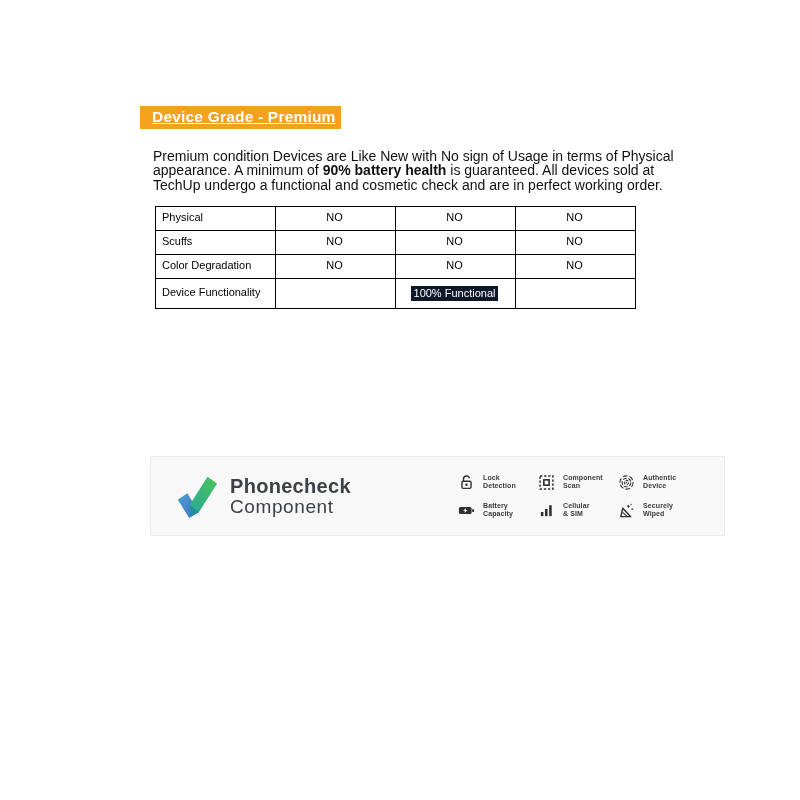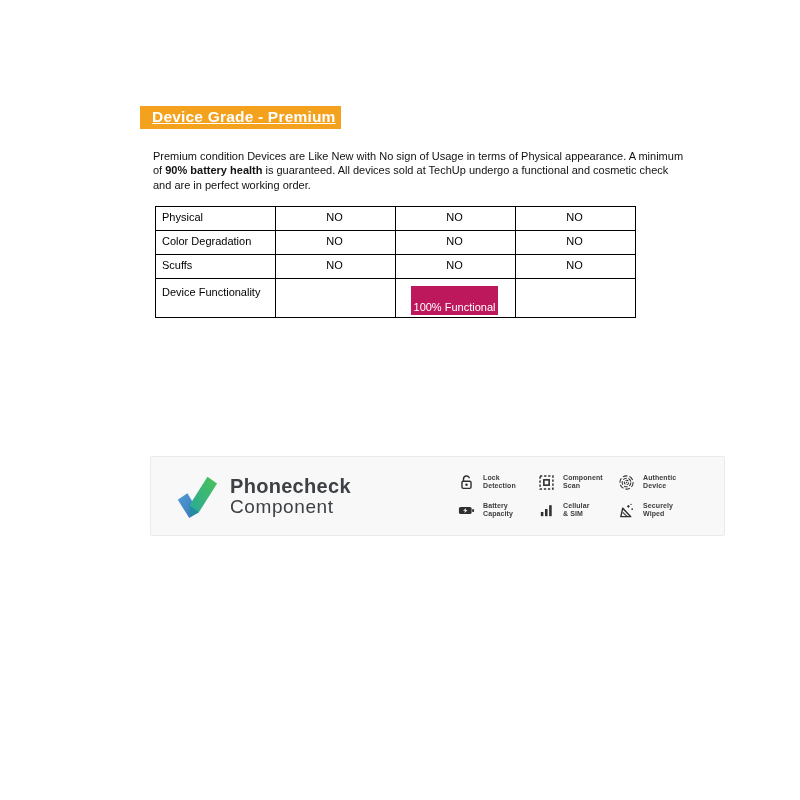--- a/index.html
+++ b/index.html
@@ -10,21 +10,21 @@
   .doc-title{
     left:140px;top:106px;
     background:#F4A11D;color:#ffffff;
     font-size:15.5px;font-weight:bold;text-decoration:underline;
     padding:2px 5px 3px 12px;letter-spacing:.2px;white-space:nowrap;
   }
 
   
   .doc-paragraph{
     left:153px;top:149px;width:533px;
-    font-size:11px;line-height:14.4px;color:#111;
+    font-size:14px;line-height:14.4px;color:#111;
   }
   .doc-paragraph b{font-weight:bold;}
 
   
   .grade-table{
     left:155px;top:206px;width:481px;
     border-collapse:collapse;table-layout:fixed;
     font-size:11px;
   }
   .grade-table td,.grade-table th{
@@ -32,22 +32,22 @@
     vertical-align:top;
     padding:4px 4px 2px 6px;
     overflow:hidden;
   }
   .grade-table th{font-weight:bold;text-align:left;height:17px;}
   .grade-table th.center,.grade-table td.center{text-align:center;padding-left:2px;}
   .grade-table tr.r-normal td{height:17px;}
   .grade-table tr.r-tall td{height:28px;}
   .grade-table tr.r-last td{height:20px;padding-top:7px;}
   .cell-hl{
-    background:#be185d;color:#ffffff;
-    padding:15px 3px 2px 3px;display:inline-block;
+    background:#0f172a;color:#ffffff;
+    padding:1px 3px 2px 3px;display:inline-block;
   }
 
   
   .badge-box{
     left:150px;top:456px;width:575px;height:80px;
     background:#f8f8f8;border:1px solid #ebebeb;border-radius:2px;
     display:flex;align-items:center;box-sizing:border-box;
   }
   .logo-wrap{margin-left:22px;display:flex;align-items:center;}
   .brand-text{margin-left:11px;color:#3d4145;}
@@ -77,27 +77,27 @@
 
 <table class="abs grade-table">
   <tbody>
   <tr class="r-normal">
     <td>Physical</td>
     <td class="center">NO</td>
     <td class="center">NO</td>
     <td class="center">NO</td>
   </tr>
   <tr class="r-normal">
+    <td>Scuffs</td>
+    <td class="center">NO</td>
+    <td class="center">NO</td>
+    <td class="center">NO</td>
+  </tr>
+  <tr class="r-normal">
     <td>Color Degradation</td>
-    <td class="center">NO</td>
-    <td class="center">NO</td>
-    <td class="center">NO</td>
-  </tr>
-  <tr class="r-normal">
-    <td>Scuffs</td>
     <td class="center">NO</td>
     <td class="center">NO</td>
     <td class="center">NO</td>
   </tr>
   <tr class="r-last">
     <td>Device Functionality</td>
     <td class="center"></td>
     <td class="center"><span class="cell-hl">100% Functional</span></td>
     <td class="center"></td>
   </tr>

